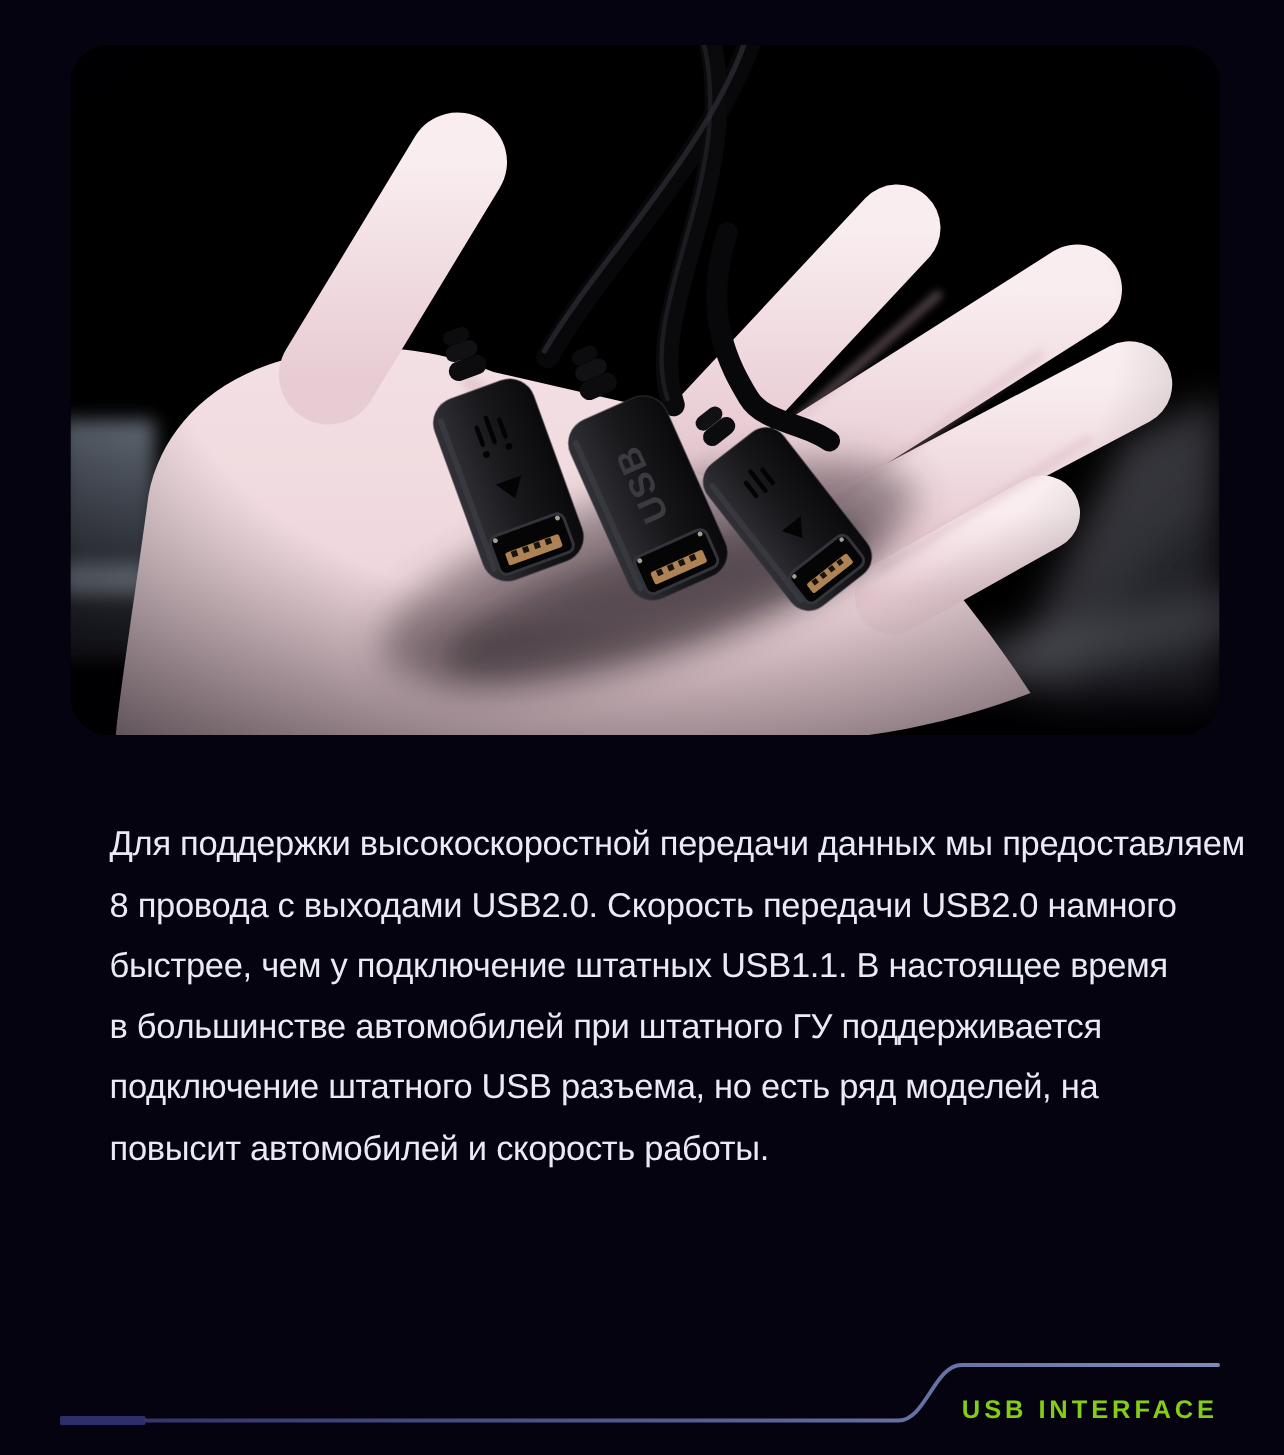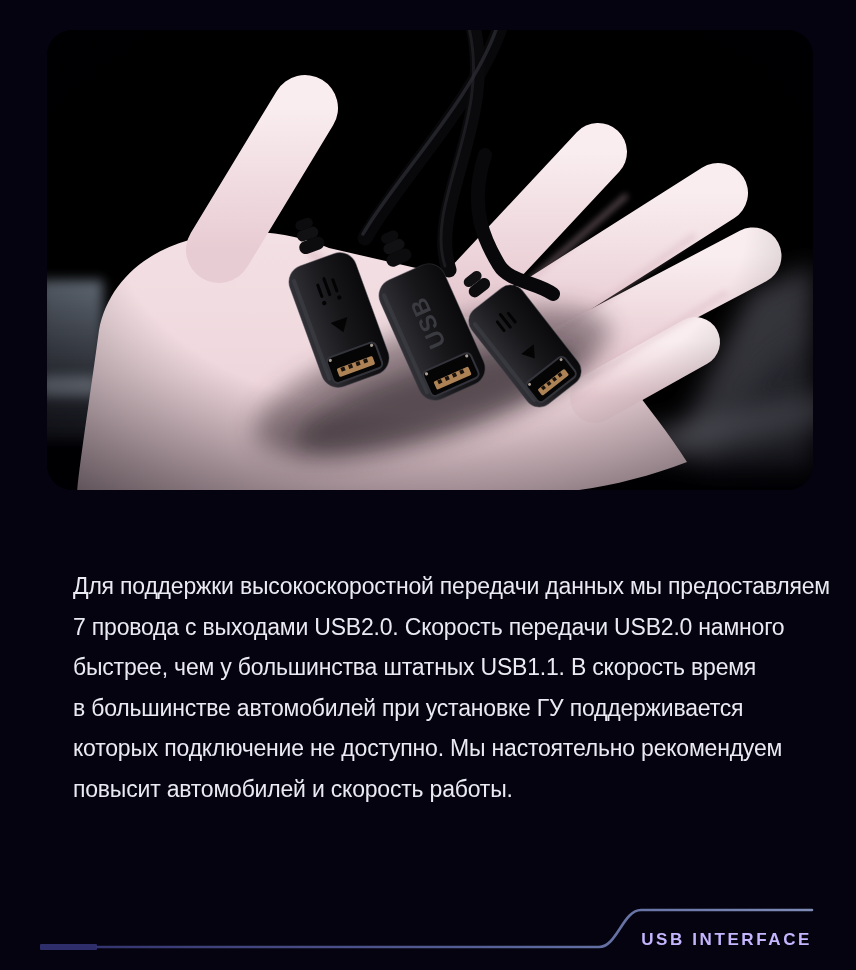--- a/index.html
+++ b/index.html
@@ -13,36 +13,36 @@
   
   .photo-card{
     position:absolute;left:47px;top:30px;
     width:766px;height:460px;
     border-radius:26px;overflow:hidden;
     background:#000;
   }
   .photo-card svg{display:block;}
   
   .description{
-    position:absolute;left:73px;top:566px;
+    position:absolute;left:73px;top:542px;
     width:730px;
     color:#e9eaf2;
     font-size:23px;
     letter-spacing:-0.2px;
   }
   .description .line{
     line-height:40.6px;
     white-space:nowrap;
   }
   
   .footer-svg{position:absolute;left:0;top:900px;}
   .footer-label{
     position:absolute;
     right:44px;top:930px;
-    color:#c4b5fd;
+    color:#84cc16;
     font-size:17px;
     font-weight:600;
     letter-spacing:2.6px;
     white-space:nowrap;
   }
 </style>
 </head>
 <body>
 
 <div class="page">
@@ -200,24 +200,24 @@
         <circle cx="-20" cy="33" r="1.5" fill="#cfc3b8" opacity="0.8"></circle>
           <circle cx="20" cy="33" r="1.5" fill="#cfc3b8" opacity="0.8"></circle>
       </g>
 
       <rect width="766" height="460" fill="url(#vig)"></rect>
     </svg>
   </div>
 
   <div class="description">
     <div class="line">Для поддержки высокоскоростной передачи данных мы предоставляем</div>
-    <div class="line">7 провода с выходами USB2.0. Скорость передачи USB2.0 намного</div>
-    <div class="line">быстрее, чем у большинства штатных USB1.1. В скорость время</div>
-    <div class="line">в большинстве автомобилей при установке ГУ поддерживается</div>
-    <div class="line">которых подключение не доступно. Мы настоятельно рекомендуем</div>
+    <div class="line">8 провода с выходами USB2.0. Скорость передачи USB2.0 намного</div>
+    <div class="line">быстрее, чем у подключение штатных USB1.1. В настоящее время</div>
+    <div class="line">в большинстве автомобилей при штатного ГУ поддерживается</div>
+    <div class="line">подключение штатного USB разъема, но есть ряд моделей, на</div>
     <div class="line">повысит автомобилей и скорость работы.</div>
   </div>
 
   <svg class="footer-svg" width="856" height="70" viewBox="0 0 856 70">
     <defs>
       <linearGradient id="lineGrad" x1="0" y1="0" x2="1" y2="0">
         <stop offset="0" stop-color="#34346e"></stop>
         <stop offset="0.6" stop-color="#5a659a"></stop>
         <stop offset="1" stop-color="#7f8cb8"></stop>
       </linearGradient>

